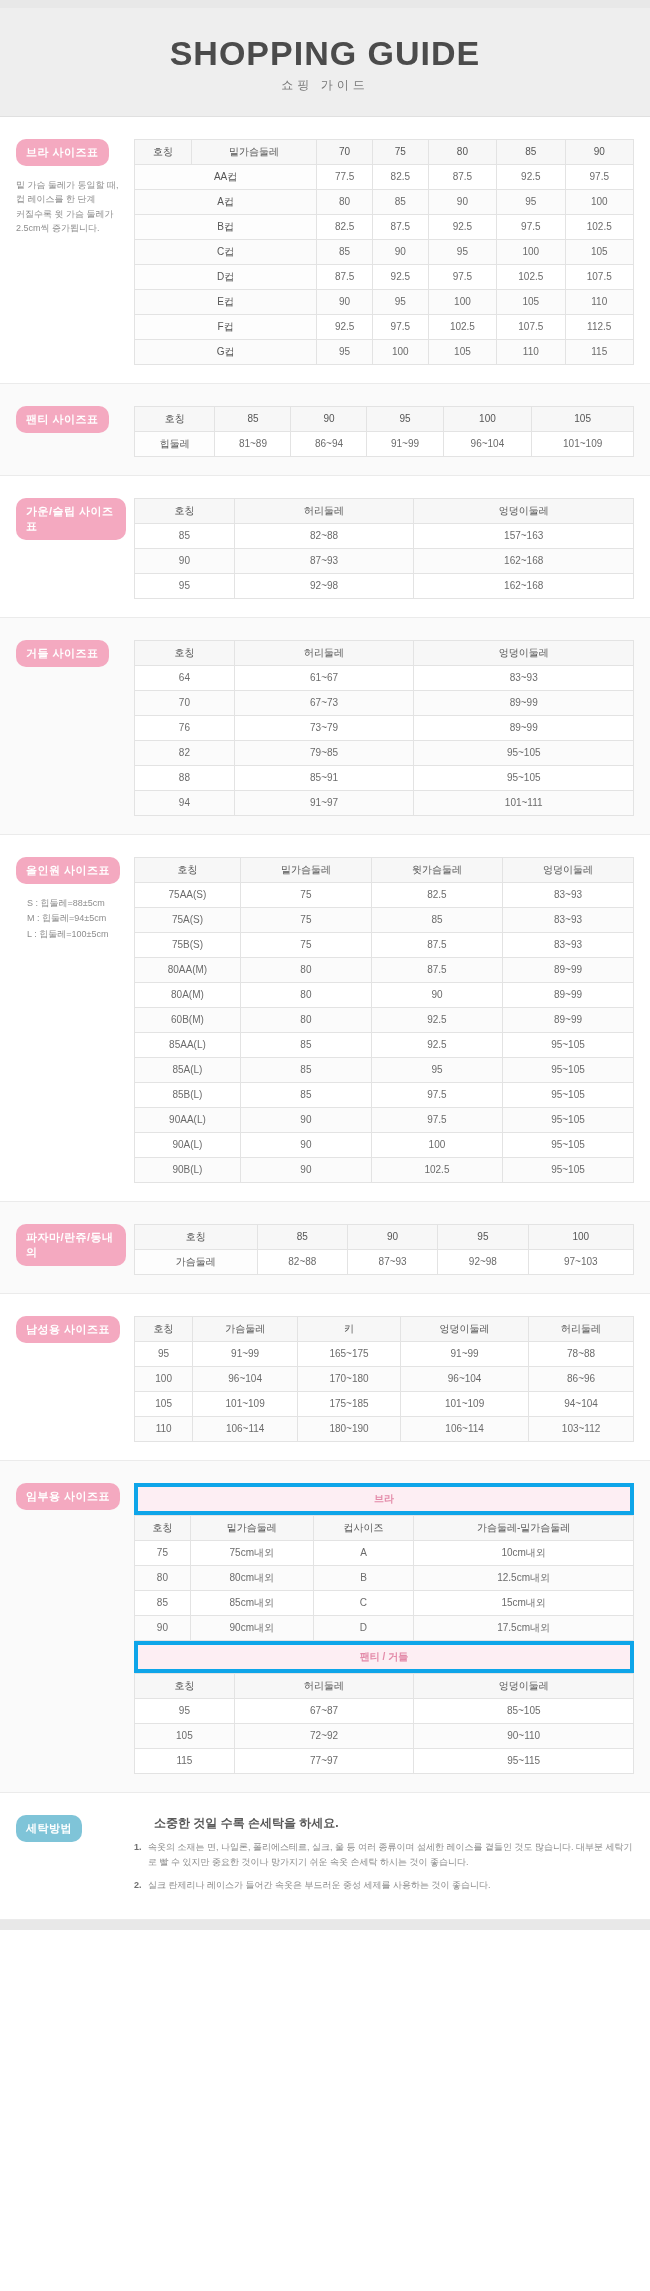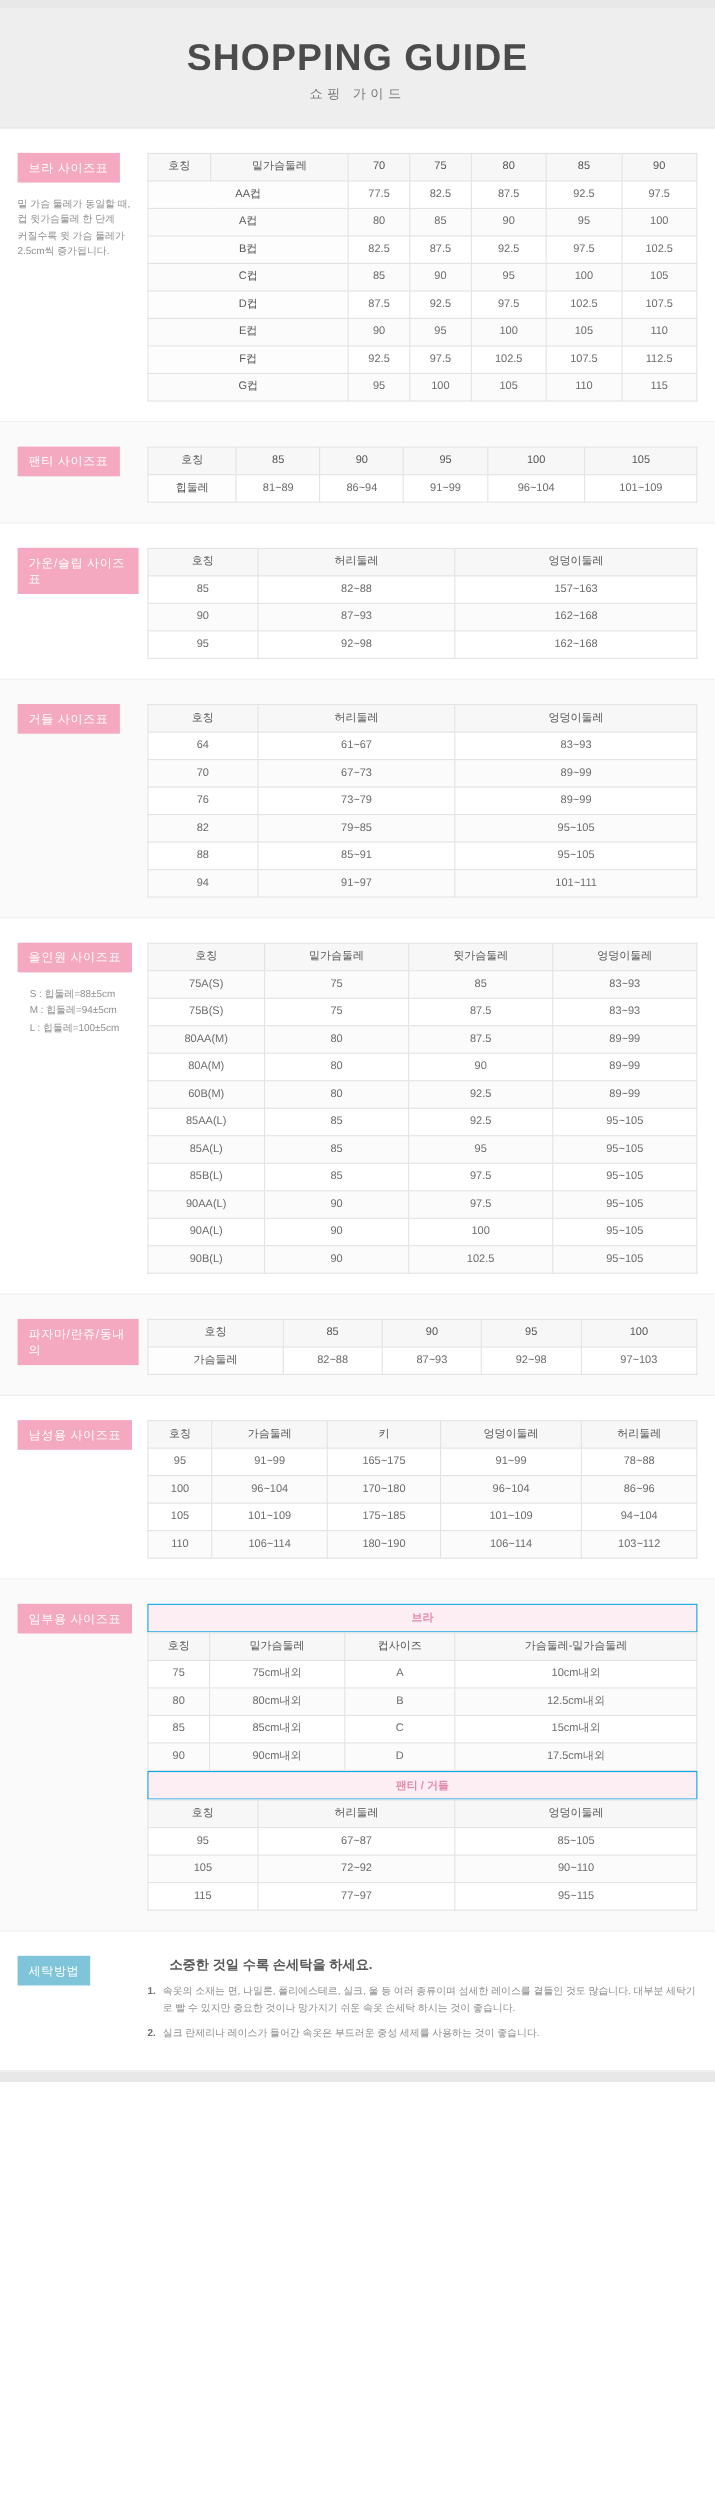--- a/index.html
+++ b/index.html
@@ -49,23 +49,23 @@
   .label-col {
     width: 118px;
     flex: 0 0 118px;
     padding-right: 8px;
   }
   .tag {
     display: inline-block;
     background: #f4a9c0;
     color: #fff;
     font-size: 11px;
-    font-weight: normal;
+    font-weight: bold;
     padding: 6px 10px;
-    border-radius: 0;
+    border-radius: 10px;
     letter-spacing: 0.5px;
   }
   .tag.blue { background: #7fc4d8; }
   .note {
     margin-top: 12px;
     font-size: 9px;
     line-height: 1.6;
     color: #8d8d8d;
   }
   .note2 {
@@ -100,21 +100,21 @@
     color: #555;
   }
   tr.shade td { background: #fbfbfb; }
   .band {
     background: #fdeef3;
     color: #e38aa8;
     font-weight: bold;
     font-size: 10px;
     text-align: center;
     padding: 5px 0;
-    border: 1px solid #0ea5e9;
+    border: 4px solid #0ea5e9;
   }
   
   .wash-body { flex: 1 1 auto; }
   .wash-title {
     font-size: 12px;
     font-weight: bold;
     color: #585858;
     margin-bottom: 8px;
     margin-left: 20px;
   }
@@ -142,21 +142,21 @@
 
   <div class="header">
     <h1>SHOPPING GUIDE</h1>
     <div class="sub">쇼핑 가이드</div>
   </div>
 
   <div class="section">
     <div class="label-col">
       <span class="tag">브라 사이즈표</span>
       <div class="note" style="white-space:pre-line">밑 가슴 둘레가 동일할 때,
-컵 윗가슴둘레 한 단계
+컵 레이스를 한 단계
 커질수록 윗 가슴 둘레가
 2.5cm씩 증가됩니다.</div>
     </div>
     <div class="table-col">
       <table>
         <thead>
           <tr>
             <th>호칭</th>
             <th>밑가슴둘레</th>
             <th>70</th>
@@ -360,20 +360,26 @@
       <table>
         <thead>
           <tr>
             <th>호칭</th>
             <th>밑가슴둘레</th>
             <th>윗가슴둘레</th>
             <th>엉덩이둘레</th>
           </tr>
         </thead>
         <tbody>
+          <tr>
+            <td>75AA(S)</td>
+            <td>75</td>
+            <td>82.5</td>
+            <td>83~93</td>
+          </tr>
           <tr class="shade">
             <td>75A(S)</td>
             <td>75</td>
             <td>85</td>
             <td>83~93</td>
           </tr>
           <tr>
             <td>75B(S)</td>
             <td>75</td>
             <td>87.5</td>

